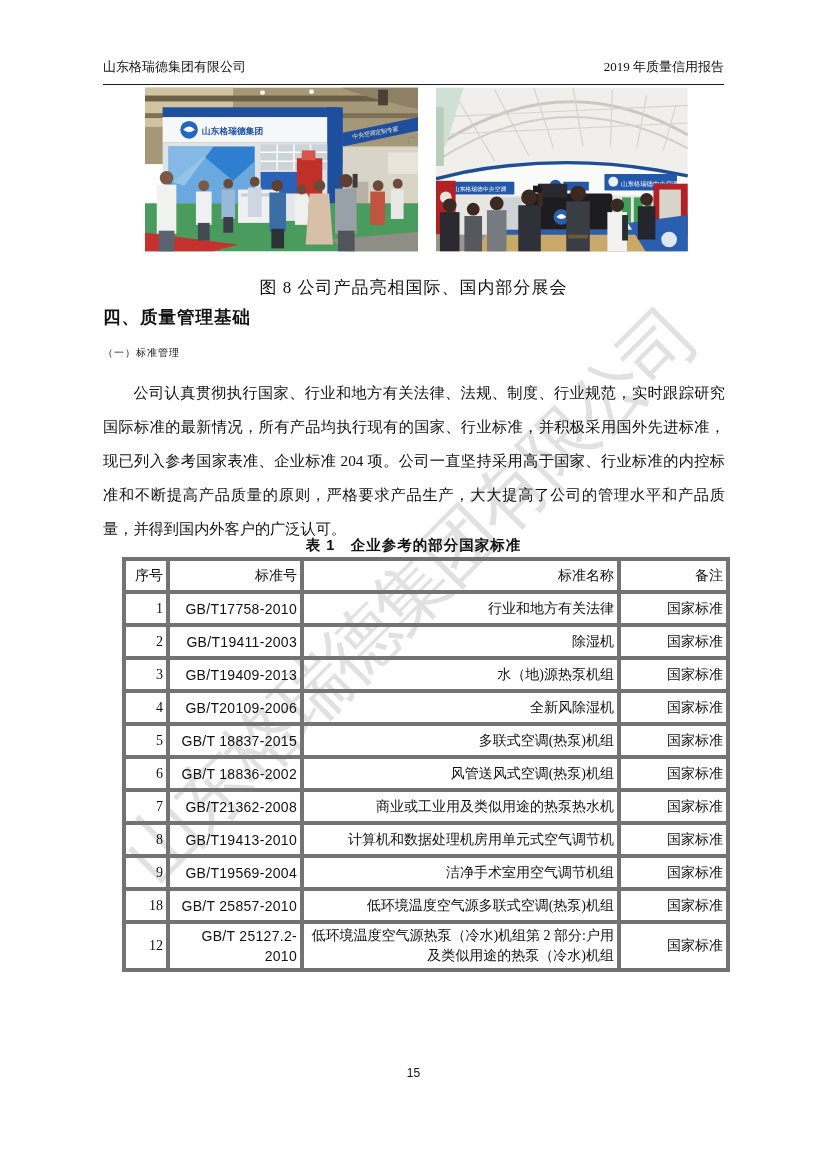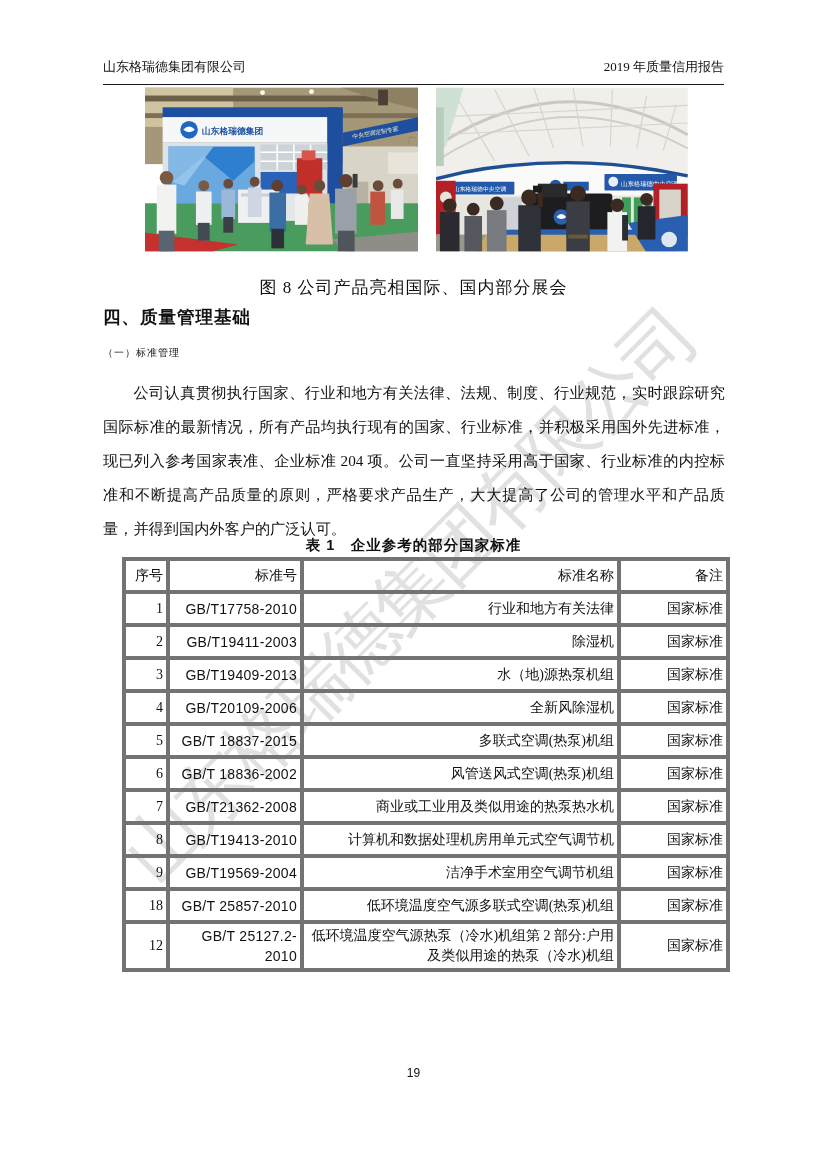--- a/index.html
+++ b/index.html
@@ -352,16 +352,16 @@
         </tr>
         <tr class="h2">
           <td>12</td>
           <td class="code">GB/T 25127.2-2010</td>
           <td>低环境温度空气源热泵（冷水)机组第 2 部分:户用及类似用途的热泵（冷水)机组</td>
           <td>国家标准</td>
         </tr>
       </tbody>
     </table>
 
-    <div class="pageno">19</div>
+    <div class="pageno">15</div>
 
   </div>
 </div>
 
 </body></html>

